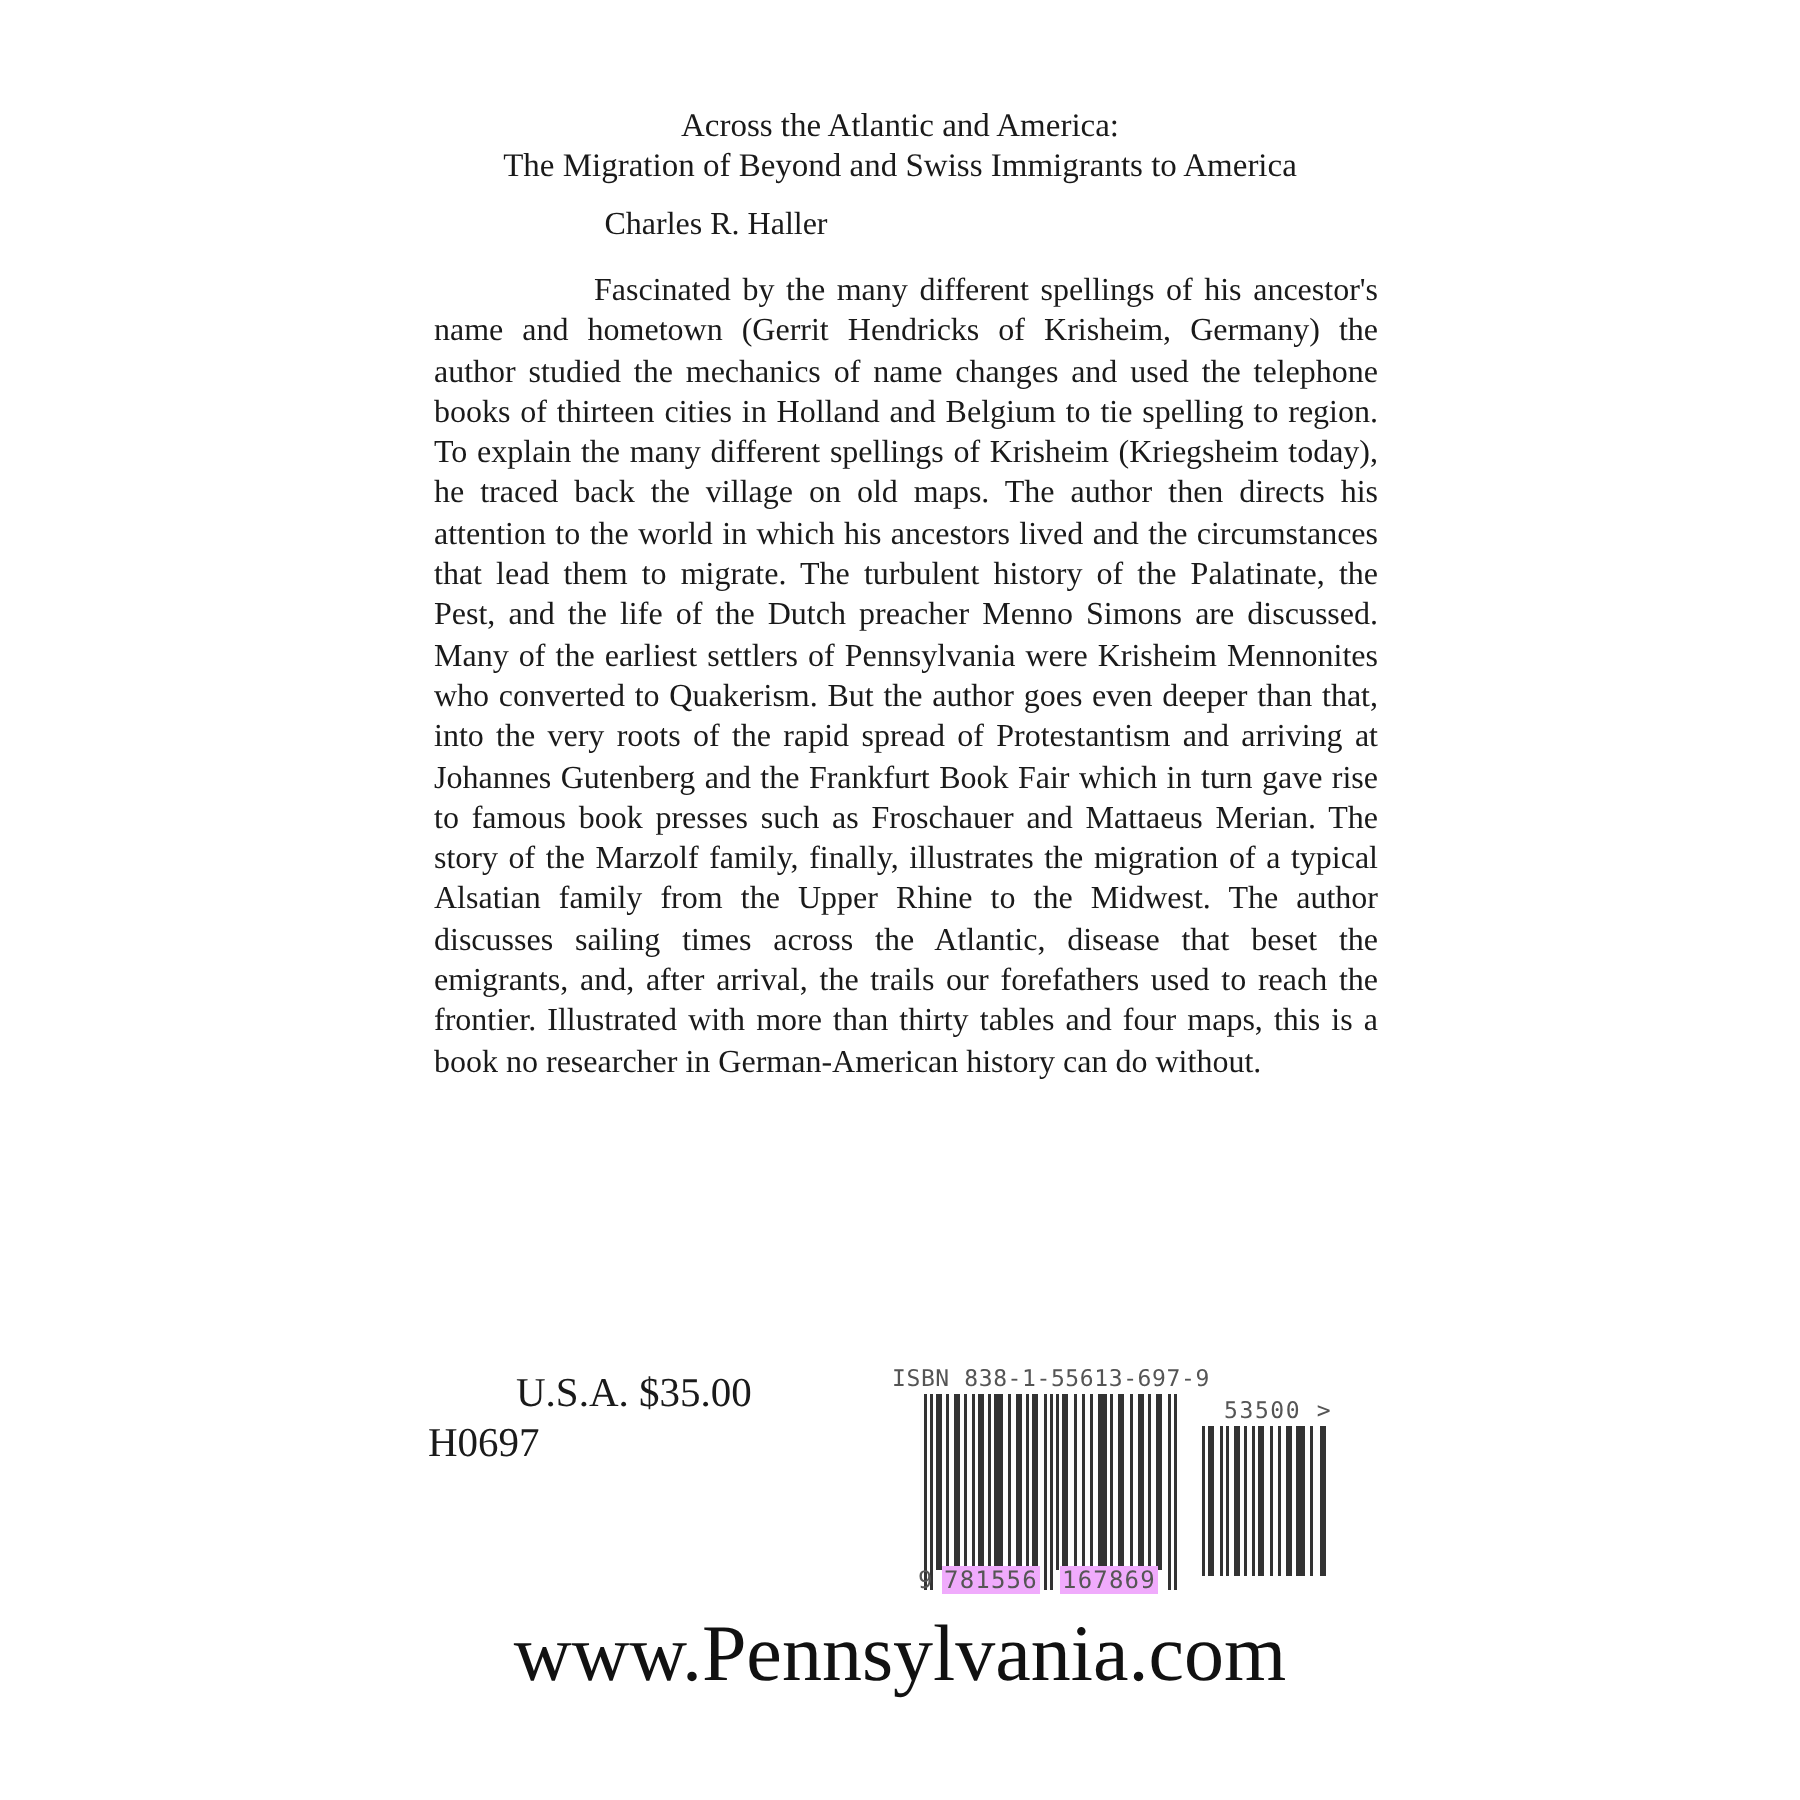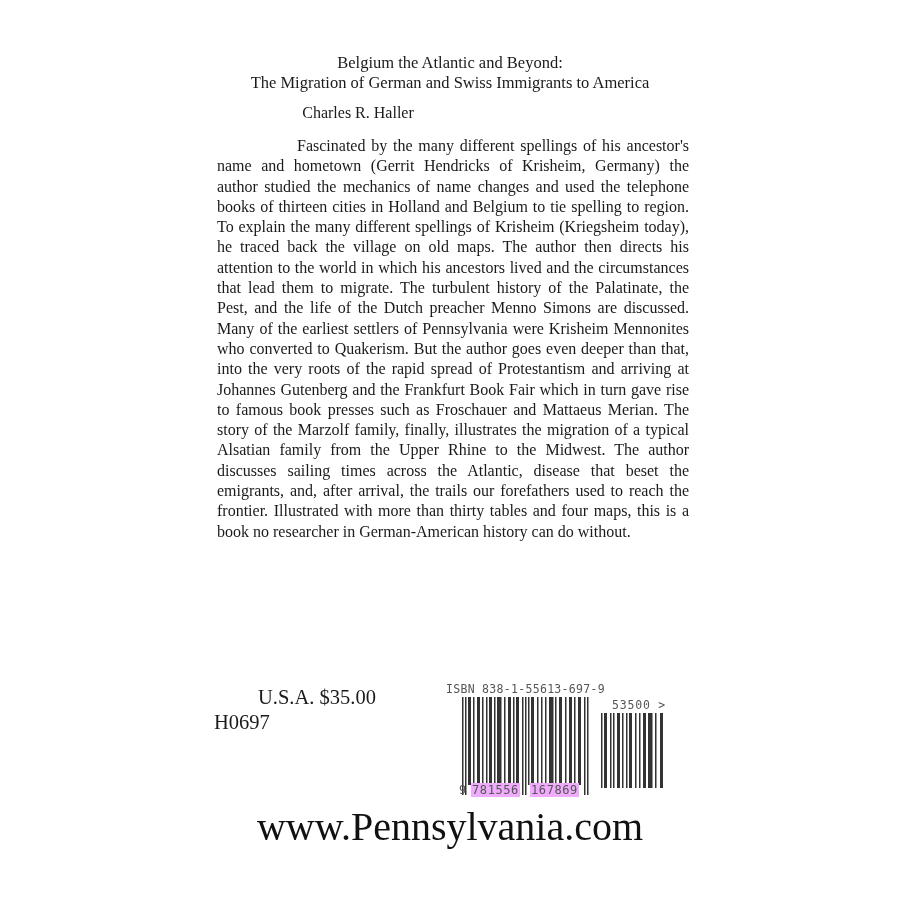--- a/index.html
+++ b/index.html
@@ -24,22 +24,22 @@
     .d1 { left: 471px; letter-spacing: 0.6px; }
     .d2 { left: 530px; letter-spacing: 0.6px; }
     svg.bars { position: absolute; }
     .url { position: absolute; left: 0; width: 900px; text-align: center; top: 803px;
            font-size: 40px; color: #111; }
   </style>
 </head>
 <body>
 
 <div>
-  <div class="title title1">Belgium the Atlantic and Beyond:</div>
-  <div class="title title2">The Migration of German and Swiss Immigrants to America</div>
+  <div class="title title1">Across the Atlantic and America:</div>
+  <div class="title title2">The Migration of Beyond and Swiss Immigrants to America</div>
   <div class="author">Charles R. Haller</div>
 
   <p class="blurb">Fascinated by the many different spellings of his ancestor's name and hometown (Gerrit Hendricks of Krisheim, Germany) the author studied the mechanics of name changes and used the telephone books of thirteen cities in Holland and Belgium to tie spelling to region. To explain the many different spellings of Krisheim (Kriegsheim today), he traced back the village on old maps. The author then directs his attention to the world in which his ancestors lived and the circumstances that lead them to migrate. The turbulent history of the Palatinate, the Pest, and the life of the Dutch preacher Menno Simons are discussed. Many of the earliest settlers of Pennsylvania were Krisheim Mennonites who converted to Quakerism. But the author goes even deeper than that, into the very roots of the rapid spread of Protestantism and arriving at Johannes Gutenberg and the Frankfurt Book Fair which in turn gave rise to famous book presses such as Froschauer and Mattaeus Merian. The story of the Marzolf family, finally, illustrates the migration of a typical Alsatian family from the Upper Rhine to the Midwest. The author discusses sailing times across the Atlantic, disease that beset the emigrants, and, after arrival, the trails our forefathers used to reach the frontier. Illustrated with more than thirty tables and four maps, this is a book no researcher in German-American history can do without.</p>
 
   <div class="price">U.S.A. $35.00</div>
   <div class="code">H0697</div>
 
   <div class="isbn-label">ISBN 838-1-55613-697-9</div>
   <div class="addon-label">53500 &gt;</div>
 

